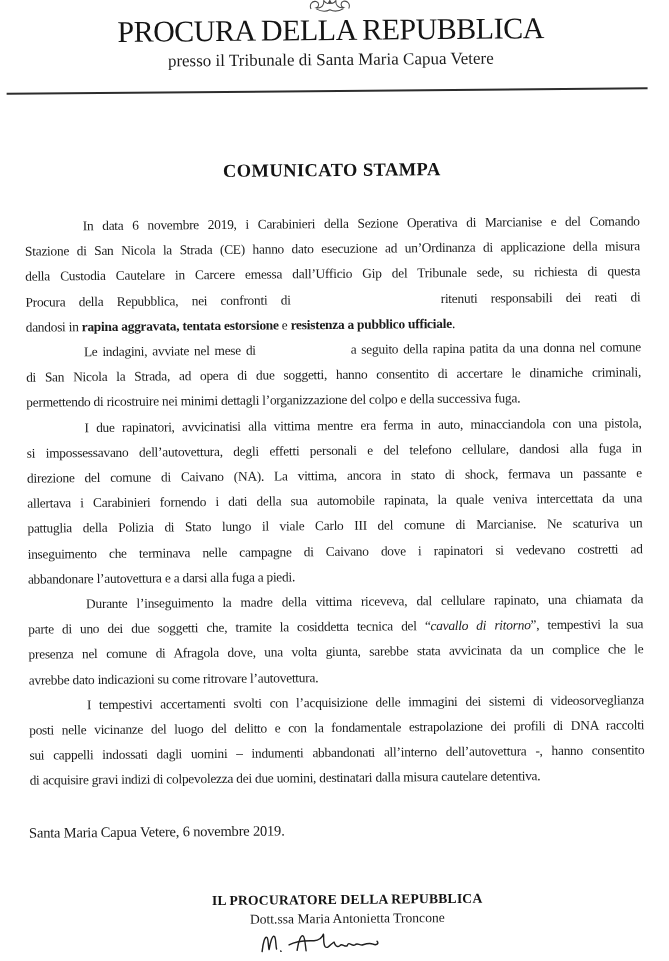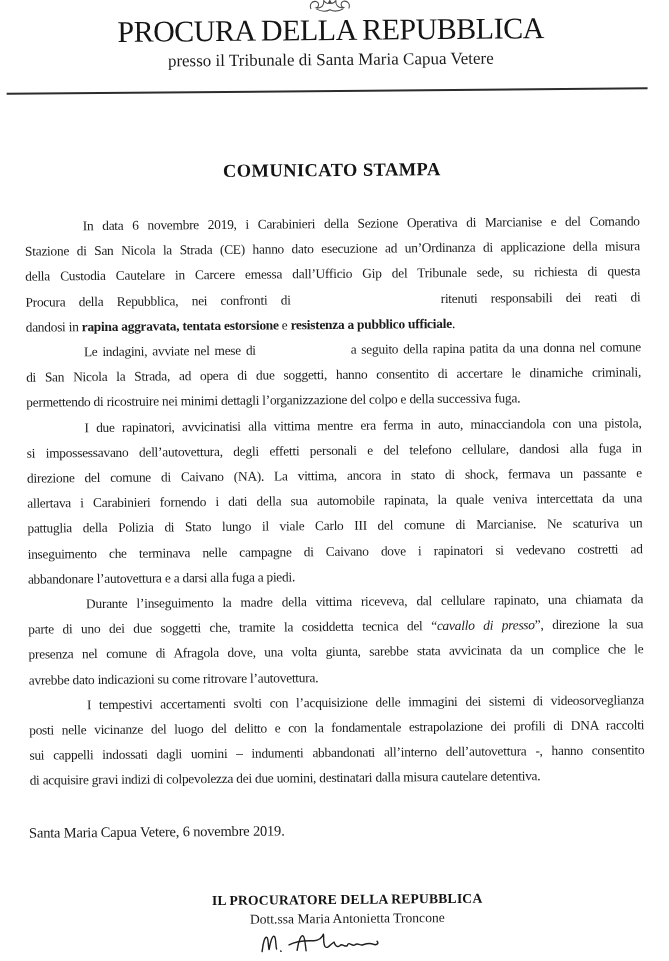--- a/index.html
+++ b/index.html
@@ -110,21 +110,21 @@
         <div class="line first"><span>I due rapinatori, avvicinatisi alla vittima mentre era ferma in auto, minacciandola con una pistola,</span></div>
         <div class="line"><span>si impossessavano dell’autovettura, degli effetti personali e del telefono cellulare, dandosi alla fuga in</span></div>
         <div class="line"><span>direzione del comune di Caivano (NA). La vittima, ancora in stato di shock, fermava un passante e</span></div>
         <div class="line"><span>allertava i Carabinieri fornendo i dati della sua automobile rapinata, la quale veniva intercettata da una</span></div>
         <div class="line"><span>pattuglia della Polizia di Stato lungo il viale Carlo III del comune di Marcianise. Ne scaturiva un</span></div>
         <div class="line"><span>inseguimento che terminava nelle campagne di Caivano dove i rapinatori si vedevano costretti ad</span></div>
         <div class="line last"><span>abbandonare l’autovettura e a darsi alla fuga a piedi.</span></div>
       </div>
       <div class="paragraph">
         <div class="line first"><span>Durante l’inseguimento la madre della vittima riceveva, dal cellulare rapinato, una chiamata da</span></div>
-        <div class="line"><span>parte di uno dei due soggetti che, tramite la cosiddetta tecnica del “</span><span class="i">cavallo di presso</span><span>”, direzione la sua</span></div>
+        <div class="line"><span>parte di uno dei due soggetti che, tramite la cosiddetta tecnica del “</span><span class="i">cavallo di ritorno</span><span>”, tempestivi la sua</span></div>
         <div class="line"><span>presenza nel comune di Afragola dove, una volta giunta, sarebbe stata avvicinata da un complice che le</span></div>
         <div class="line last"><span>avrebbe dato indicazioni su come ritrovare l’autovettura.</span></div>
       </div>
       <div class="paragraph">
         <div class="line first"><span>I tempestivi accertamenti svolti con l’acquisizione delle immagini dei sistemi di videosorveglianza</span></div>
         <div class="line"><span>posti nelle vicinanze del luogo del delitto e con la fondamentale estrapolazione dei profili di DNA raccolti</span></div>
         <div class="line"><span>sui cappelli indossati dagli uomini – indumenti abbandonati all’interno dell’autovettura -, hanno consentito</span></div>
         <div class="line last"><span>di acquisire gravi indizi di colpevolezza dei due uomini, destinatari dalla misura cautelare detentiva.</span></div>
       </div>
     </div>

